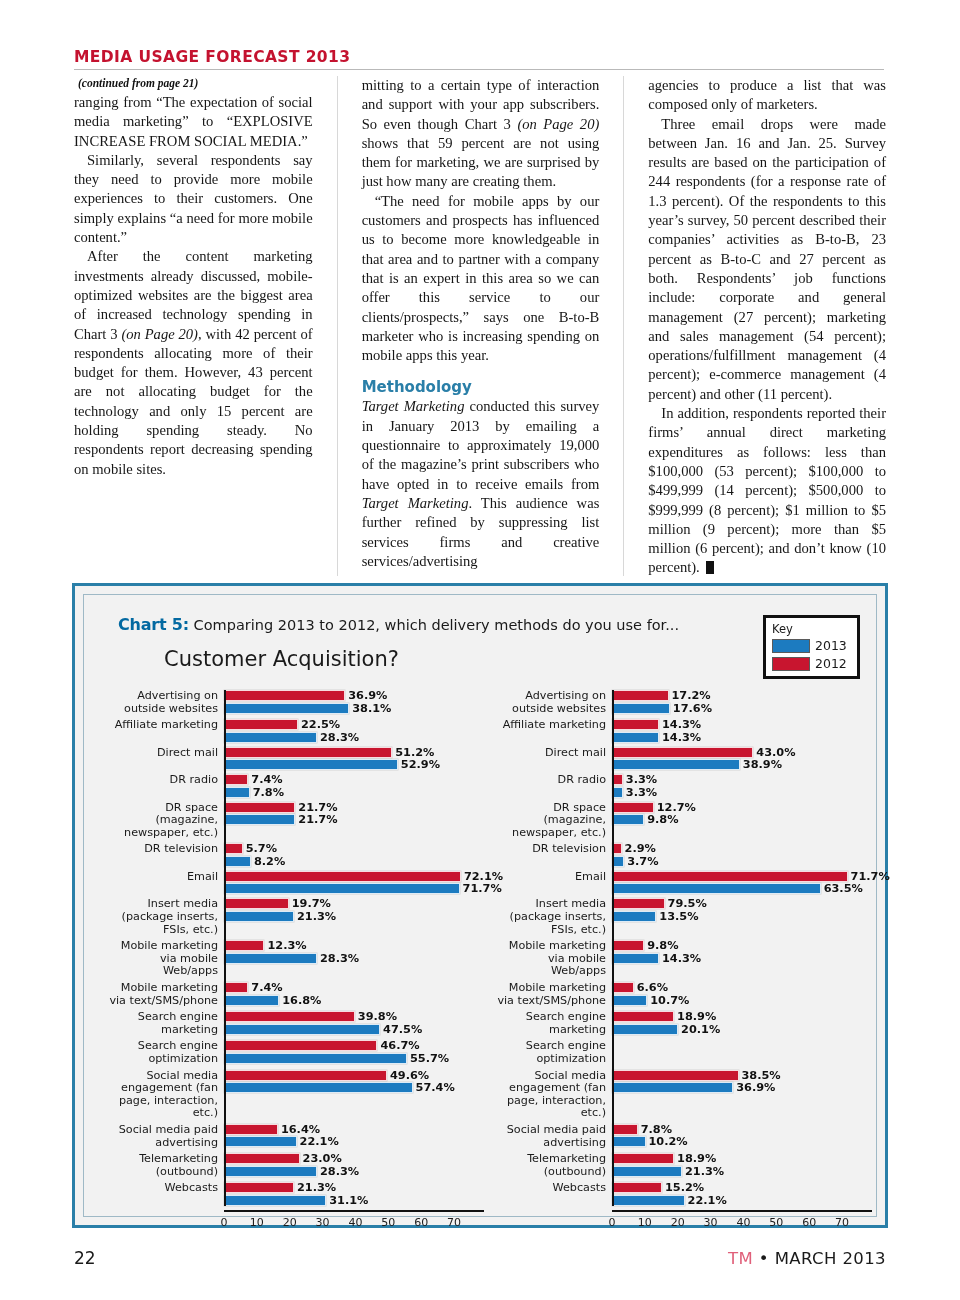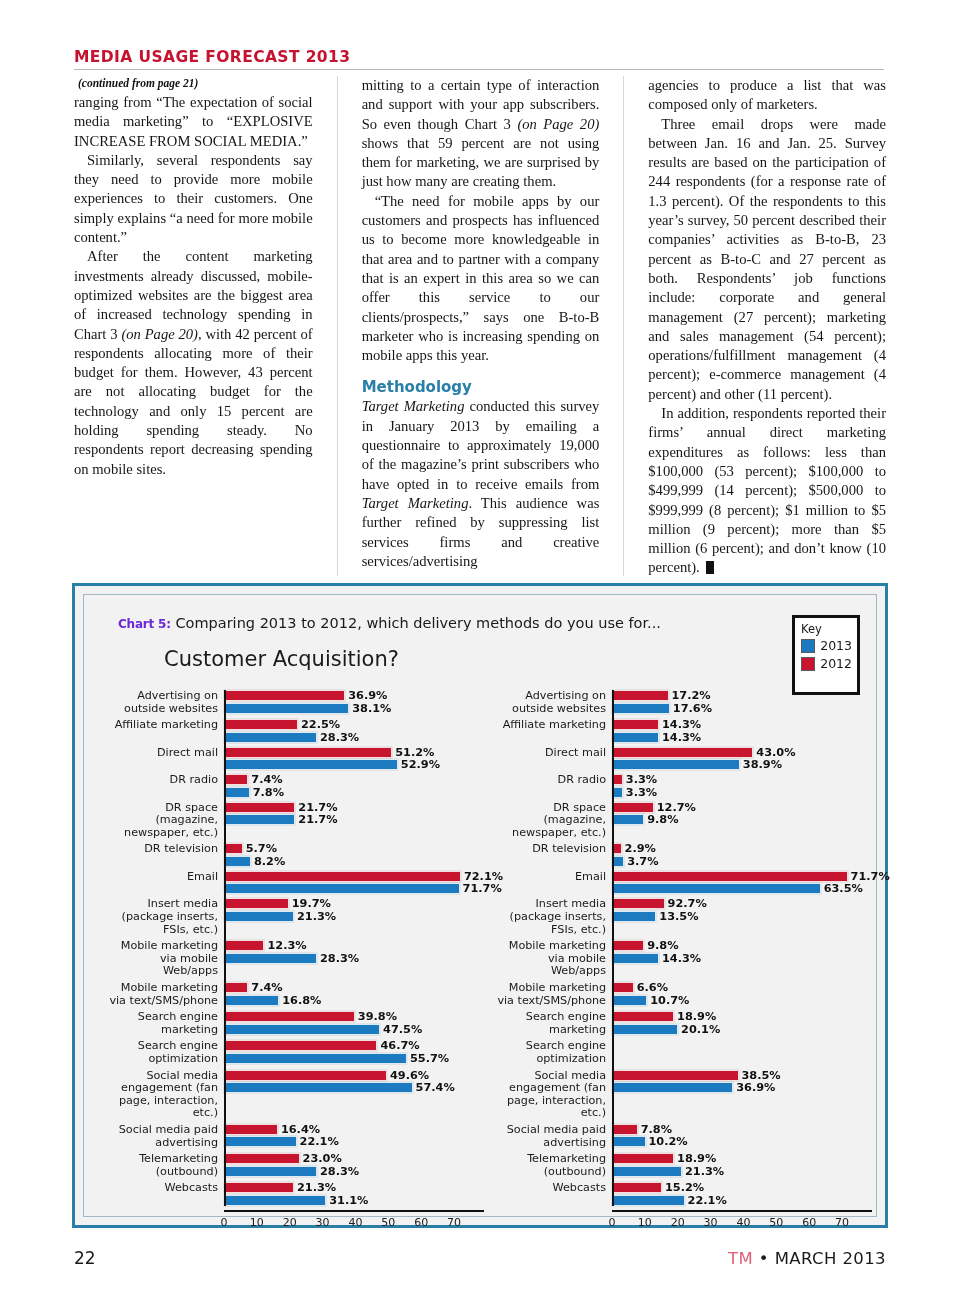--- a/index.html
+++ b/index.html
@@ -95,43 +95,43 @@
     position:relative;
   }
   .chart-head {
     position:absolute; left:34px; top:20px;
     font-family:"DejaVu Sans", sans-serif;
     font-size:14.5px;
     color:#1a1a1a;
     white-space:nowrap;
   }
   .chart-head b {
-    color:#6d28d9;
-    font-size:12px;
+    color:#0369a1;
+    font-size:16px;
     letter-spacing:-0.2px;
   }
   .sub-titles {
     position:absolute; left:0; top:52px; width:100%;
     display:flex;
   }
   .sub-title {
     font-family:"DejaVu Sans", sans-serif;
     font-size:21px;
     color:#1a1a1a;
     text-align:center;
   }
   .sub-title.left  { width: 395px; }
   .sub-title.right { width: 395px; }
 
   .key-box {
     position:absolute; right:16px; top:20px;
-    width: 68px;
+    width: 97px;
     border: 3px solid #111;
     background:#fff;
-    padding: 4px 5px 21px 6px;
+    padding: 4px 5px 5px 6px;
     font-family:"DejaVu Sans", sans-serif;
   }
   .key-label { font-size:11.5px; color:#1a1a1a; margin-bottom:2px; }
   .key-row { display:flex; align-items:center; gap:5px; margin-bottom:3px; }
   .key-row:last-child { margin-bottom:0; }
   .key-swatch { width:38px; height:14px; border:1px solid #5a5a5a; }
   .key-txt { font-size:12.5px; color:#1a1a1a; }
 
   
   .charts-row {
@@ -582,21 +582,21 @@
                     <div class="bar y2013" style="background: rgb(28, 123, 192); width: 208.643px;"></div>
                     <span class="val">63.5%</span>
                   </div>
                 </div>
               </div>
               <div class="grp">
                 <div class="cat-label" style="width: 122px;">Insert media (package inserts, FSIs, etc.)</div>
                 <div class="bars">
                   <div class="bar-line">
                     <div class="bar y2012" style="background: rgb(200, 21, 47); width: 52.5714px;"></div>
-                    <span class="val">92.7%</span>
+                    <span class="val">79.5%</span>
                   </div>
                   <div class="bar-line">
                     <div class="bar y2013" style="background: rgb(28, 123, 192); width: 44.3571px;"></div>
                     <span class="val">13.5%</span>
                   </div>
                 </div>
               </div>
               <div class="grp">
                 <div class="cat-label" style="width: 122px;">Mobile marketing via mobile Web/apps</div>
                 <div class="bars">

